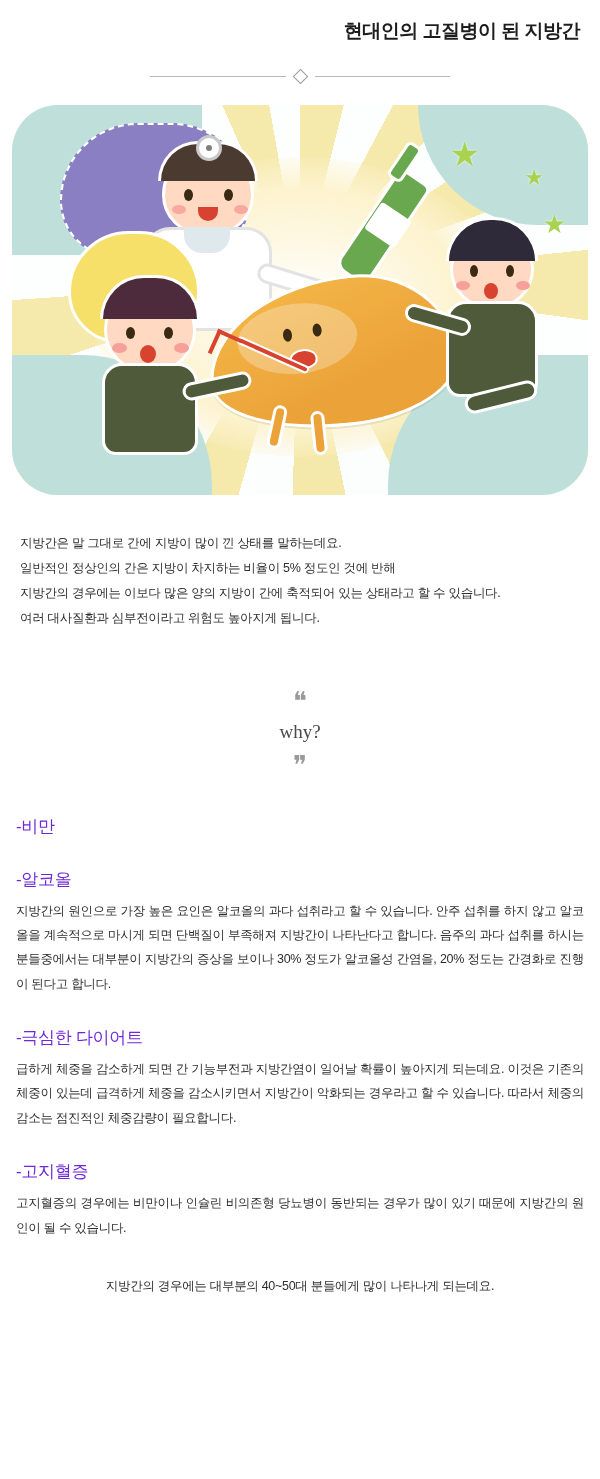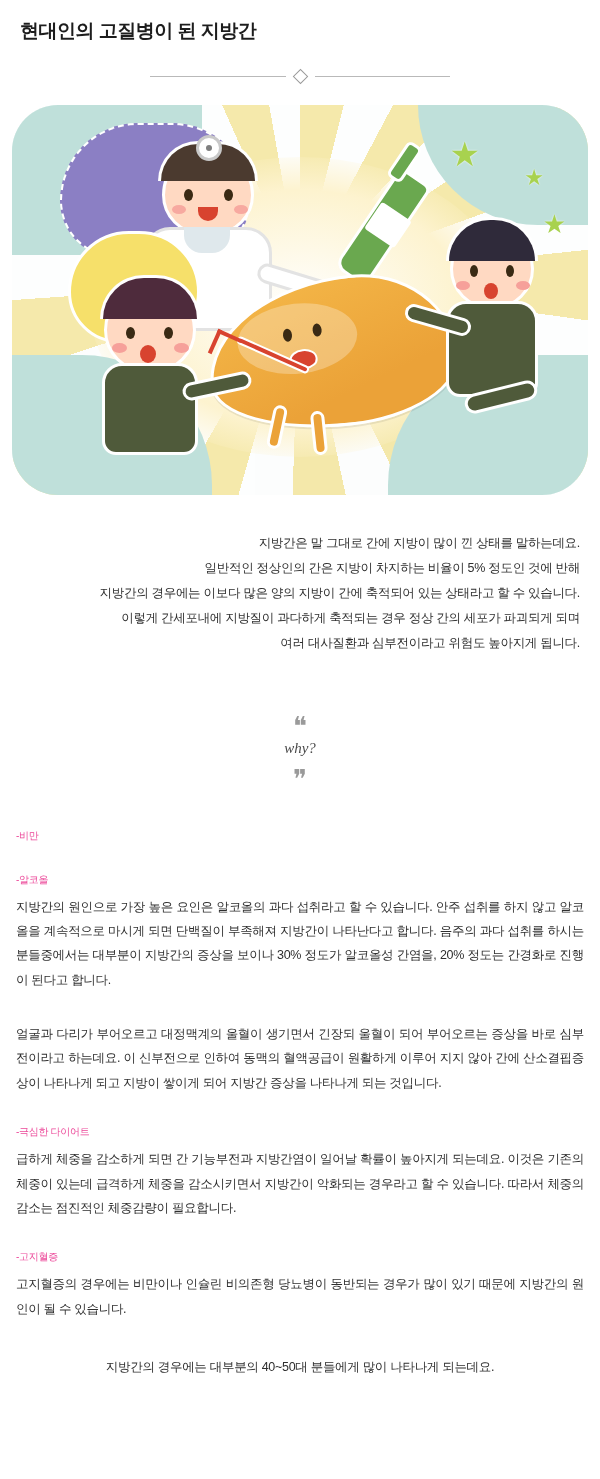--- a/index.html
+++ b/index.html
@@ -16,21 +16,21 @@
   }
   .page {
     width: 600px;
     position: relative;
     overflow: hidden;
   }
 
   
   .title-block {
     padding: 18px 20px 0 20px;
-    text-align: left;
+    text-align: right;
   }
   .title {
     font-size: 19px;
     font-weight: bold;
     letter-spacing: -0.5px;
     color: #1d1d1d;
     line-height: 1.4;
   }
 
   
@@ -493,21 +493,21 @@
     height: 20px;
     background: #4f5a3a;
     border: 3px solid #ffffff;
     border-radius: 10px;
     transform: rotate(-14deg);
   }
 
   
   .intro {
     margin: 36px 20px 0 20px;
-    text-align: right;
+    text-align: left;
     font-size: 12.5px;
     line-height: 2.0;
     color: #2e2e2e;
     letter-spacing: -0.3px;
   }
   .intro p { margin: 0; }
 
   
   .quote-block {
     margin: 58px 0 0 0;
@@ -516,39 +516,38 @@
   }
   .quote-mark {
     font-family: "Liberation Serif", serif;
     font-size: 26px;
     line-height: 1;
     color: #9a9a9a;
   }
   .quote-mark.bottom { margin-top: 10px; }
   .quote-word {
     font-family: "Liberation Serif", serif;
-    font-style: italic;
-    font-size: 15px;
+    font-size: 19px;
     color: #4a4a4a;
-    margin: 0 0 2px 0;
+    margin: 6px 0 2px 0;
   }
 
   
   .sections {
     margin: 36px 8px 0 8px;
   }
   .section {
     margin: 0 0 30px 0;
     padding: 0 8px;
   }
   .section h3 {
     margin: 0 0 8px 0;
-    font-size: 10px;
+    font-size: 17px;
     font-weight: normal;
-    color: #ec4899;
+    color: #6d28d9;
     letter-spacing: -0.3px;
   }
   .section p {
     margin: 0;
     font-size: 12.5px;
     line-height: 1.95;
     color: #2e2e2e;
     letter-spacing: -0.3px;
     text-align: justify;
   }
@@ -643,40 +642,38 @@
       <div class="kidR-body"></div>
       <div class="kidR-arm"></div>
       <div class="kidR-leg"></div>
     </div>
   </div>
 
   <div class="intro">
     <p>지방간은 말 그대로 간에 지방이 많이 낀 상태를 말하는데요.</p>
     <p>일반적인 정상인의 간은 지방이 차지하는 비율이 5% 정도인 것에 반해</p>
     <p>지방간의 경우에는 이보다 많은 양의 지방이 간에 축적되어 있는 상태라고 할 수 있습니다.</p>
-    <p>이렇게 간세포내에 지방질이 과다하게 축적되는 경우 정상 간의 세포가 파괴되게 되며</p>
     <p>여러 대사질환과 심부전이라고 위험도 높아지게 됩니다.</p>
   </div>
 
   <div class="quote-block">
     <div class="quote-mark top">❝</div>
     <div class="quote-word">why?</div>
     <div class="quote-mark bottom">❞</div>
   </div>
 
   <div class="sections">
     <div class="section">
       <h3>-비만</h3>
     </div>
     <div class="section">
       <h3>-알코올</h3>
       <p>지방간의 원인으로 가장 높은 요인은 알코올의 과다 섭취라고 할 수 있습니다. 안주 섭취를 하지 않고 알코올을 계속적으로 마시게 되면 단백질이 부족해져 지방간이 나타난다고 합니다. 음주의 과다 섭취를 하시는 분들중에서는 대부분이 지방간의 증상을 보이나 30% 정도가 알코올성 간염을, 20% 정도는 간경화로 진행이 된다고 합니다.</p>
     </div>
     <div class="section">
-      <p>얼굴과 다리가 부어오르고 대정맥계의 울혈이 생기면서 긴장되 울혈이 되어 부어오르는 증상을 바로 심부전이라고 하는데요. 이 신부전으로 인하여 동맥의 혈액공급이 원활하게 이루어 지지 않아 간에 산소결핍증상이 나타나게 되고 지방이 쌓이게 되어 지방간 증상을 나타나게 되는 것입니다.</p>
     </div>
     <div class="section">
       <h3>-극심한 다이어트</h3>
       <p>급하게 체중을 감소하게 되면 간 기능부전과 지방간염이 일어날 확률이 높아지게 되는데요. 이것은 기존의 체중이 있는데 급격하게 체중을 감소시키면서 지방간이 악화되는 경우라고 할 수 있습니다. 따라서 체중의 감소는 점진적인 체중감량이 필요합니다.</p>
     </div>
     <div class="section">
       <h3>-고지혈증</h3>
       <p>고지혈증의 경우에는 비만이나 인슐린 비의존형 당뇨병이 동반되는 경우가 많이 있기 때문에 지방간의 원인이 될 수 있습니다.</p>
     </div>
   </div>

